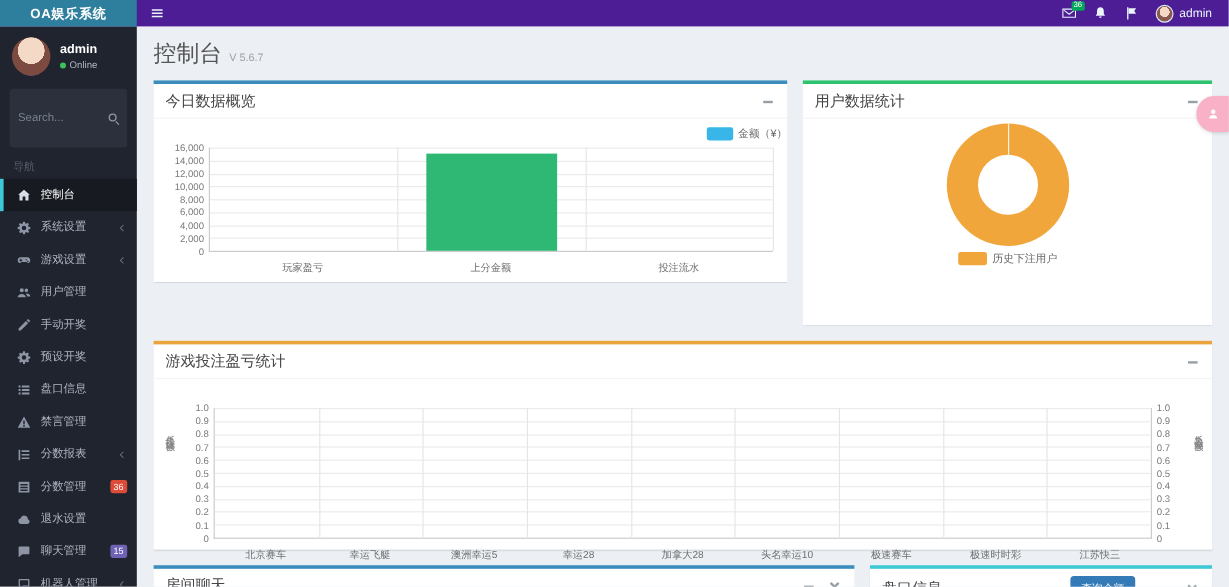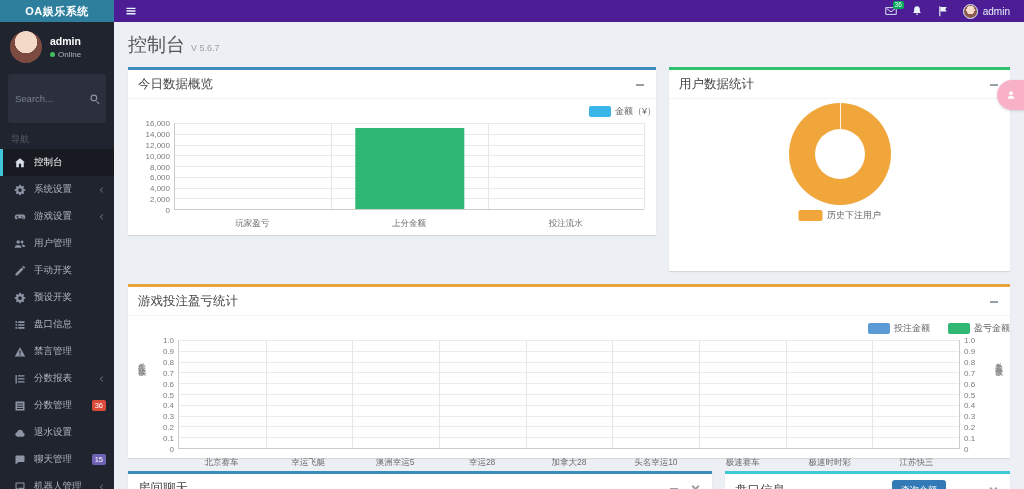--- a/index.html
+++ b/index.html
@@ -389,30 +389,20 @@
     <section class="panel" id="panel-games">
       <div class="panel-head">
         <span class="panel-title">游戏投注盈亏统计</span>
         <span class="panel-tools">
             <span class="tool">
               <span class="tool-minus"></span>
             </span>
           </span>
       </div>
       <div id="chart-games" class="chart-wrap" style="height:155px;">
-        <div class="legend-row">
-            <span class="lg-item">
-              <i style="background:#5b9bd5"></i>
-              <em>投注金额</em>
-            </span>
-            <span class="lg-item">
-              <i style="background:#2fb874"></i>
-              <em>盈亏金额</em>
-            </span>
-          </div>
         <span class="ylab" id="games-ylab-left" style="left:7px; top:42px;">投注金额（¥）</span>
         <span class="ylab" id="games-ylab-right" style="right:7px; top:42px;">盈亏金额（¥）</span>
         <div class="yticks yticks-left" style="left:18px; width:32px; top:24px; bottom:22px;">
             <div class="ytick" style="top: 0%;">1.0</div>
             <div class="ytick" style="top: 10%;">0.9</div>
             <div class="ytick" style="top: 20%;">0.8</div>
             <div class="ytick" style="top: 30%;">0.7</div>
             <div class="ytick" style="top: 40%;">0.6</div>
             <div class="ytick" style="top: 50%;">0.5</div>
             <div class="ytick" style="top: 60%;">0.4</div>

